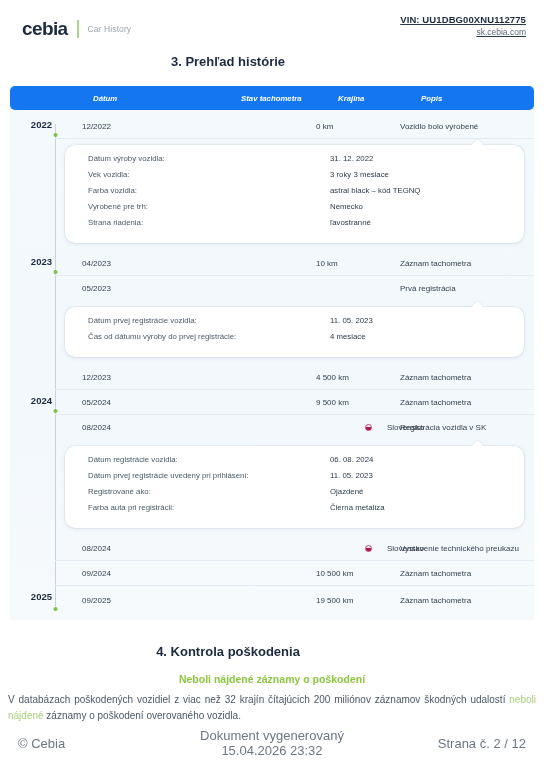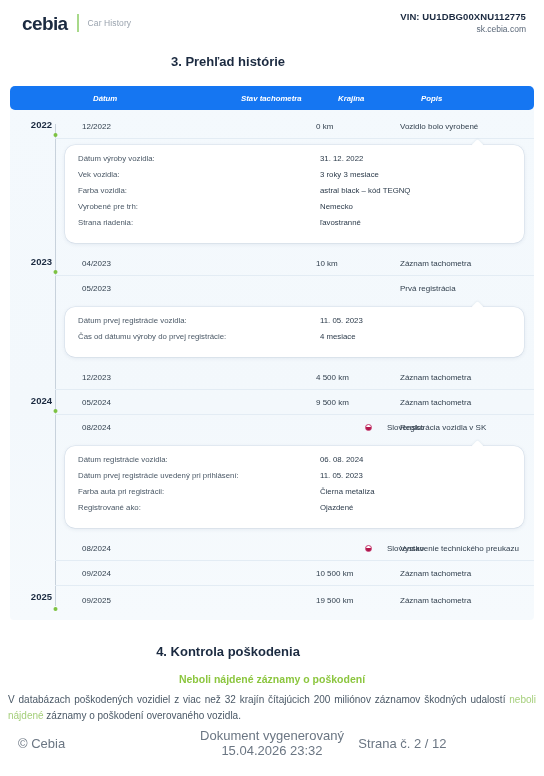--- a/index.html
+++ b/index.html
@@ -8,31 +8,31 @@
     background: #ffffff;
     font-family: "Liberation Sans", sans-serif;
     color: #2b3a4a;
     overflow: hidden;
   }
   .page { position: relative; width: 544px; height: 776px; }
 
   
   .header {
     position: absolute; top: 0; left: 0; width: 544px; height: 38px;
-    display: flex; align-items: center; justify-content: space-between;
+    display: flex; align-items: flex-end; justify-content: space-between;
     padding: 8px 18px 0 22px;
   }
   .brand { display: flex; align-items: center; gap: 9px; }
   .brand-logo {
     font-size: 19px; font-weight: 700; color: #1b2a40;
     letter-spacing: -0.6px; line-height: 1;
   }
   .brand-div { width: 2px; height: 18px; background: #a8d98a; }
   .brand-sub { font-size: 8.5px; color: #9aa3ae; letter-spacing: 0.1px; }
-  .head-right { text-align: right; line-height: 1.35; }
+  .head-right { text-align: right; line-height: 1.35; text-decoration: underline; }
   .vin { font-size: 9.5px; font-weight: 700; color: #1b2a40; letter-spacing: 0.1px; }
   .site { font-size: 8.5px; color: #5a6778; }
 
   
   .sec-title {
     position: absolute; left: 0; width: 456px; text-align: center;
     font-size: 13px; font-weight: 700; color: #1b2a40;
   }
   #title-history { top: 54px; }
   #title-damage { top: 644px; }
@@ -83,21 +83,21 @@
     width: 7px; height: 7px; border-radius: 50%;
     background: linear-gradient(180deg,#ffffff 0%,#ffffff 33%,#b5174b 33%,#b5174b 66%,#b5174b 66%,#a4134a 100%);
     border: 0.5px solid #c4346a; display: inline-block; flex: 0 0 auto;
   }
 
   
   .card {
     position: relative; margin: 6px 10px 8px 55px;
     background: #ffffff; border-radius: 10px;
     box-shadow: 0 1px 4px rgba(28,60,100,0.10), 0 0 0 0.5px rgba(200,214,228,0.55);
-    padding: 9px 14px 9px 13px;
+    padding: 9px 14px 9px 23px;
     text-align: center;
   }
   .card::after {
     content: ""; position: absolute; right: 42px; top: -4px;
     width: 9px; height: 9px; background: #ffffff;
     border-radius: 2px 0 0 0; transform: rotate(45deg);
     box-shadow: -1px -1px 2px rgba(28,60,100,0.05);
   }
   .card-row { position: relative; height: 16px; }
   .card-label { position: absolute; left: 0; font-size: 7.8px; color: #4a5866; }
@@ -115,21 +115,21 @@
   .hl-green { color: #a5cf7b; }
 
   
   .footer {
     position: absolute; left: 0; bottom: 18px; width: 544px;
     display: flex; align-items: center; font-size: 13px; color: #6b7683;
     padding: 0 18px;
   }
   .f-left { width: 33%; text-align: left; }
   .f-center { width: 34%; text-align: center; }
-  .f-right { width: 33%; }
+  .f-right { width: 33%; text-align: right; }
 </style>
 </head>
 <body>
 
 <div class="page">
 
   <div class="header">
     <div class="brand">
       <span class="brand-logo">cebia</span>
       <span class="brand-div"></span>
@@ -237,26 +237,26 @@
       <div class="card">
         <div class="card-row">
           <span class="card-label">Dátum registrácie vozidla:</span>
           <span class="card-value">06. 08. 2024</span>
         </div>
         <div class="card-row">
           <span class="card-label">Dátum prvej registrácie uvedený pri prihlásení:</span>
           <span class="card-value">11. 05. 2023</span>
         </div>
         <div class="card-row">
+          <span class="card-label">Registrované ako:</span>
+          <span class="card-value">Ojazdené</span>
+        </div>
+        <div class="card-row">
           <span class="card-label">Farba auta pri registrácii:</span>
           <span class="card-value">Čierna metalíza</span>
-        </div>
-        <div class="card-row">
-          <span class="card-label">Registrované ako:</span>
-          <span class="card-value">Ojazdené</span>
         </div>
       </div>
 
       <div class="row">
         <span class="cell c-date">08/2024</span>
         <span class="cell c-country">
           <span class="flag-icon"></span>
           <span>Slovensko</span>
         </span>
         <span class="cell c-desc">Vystavenie technického preukazu</span>

